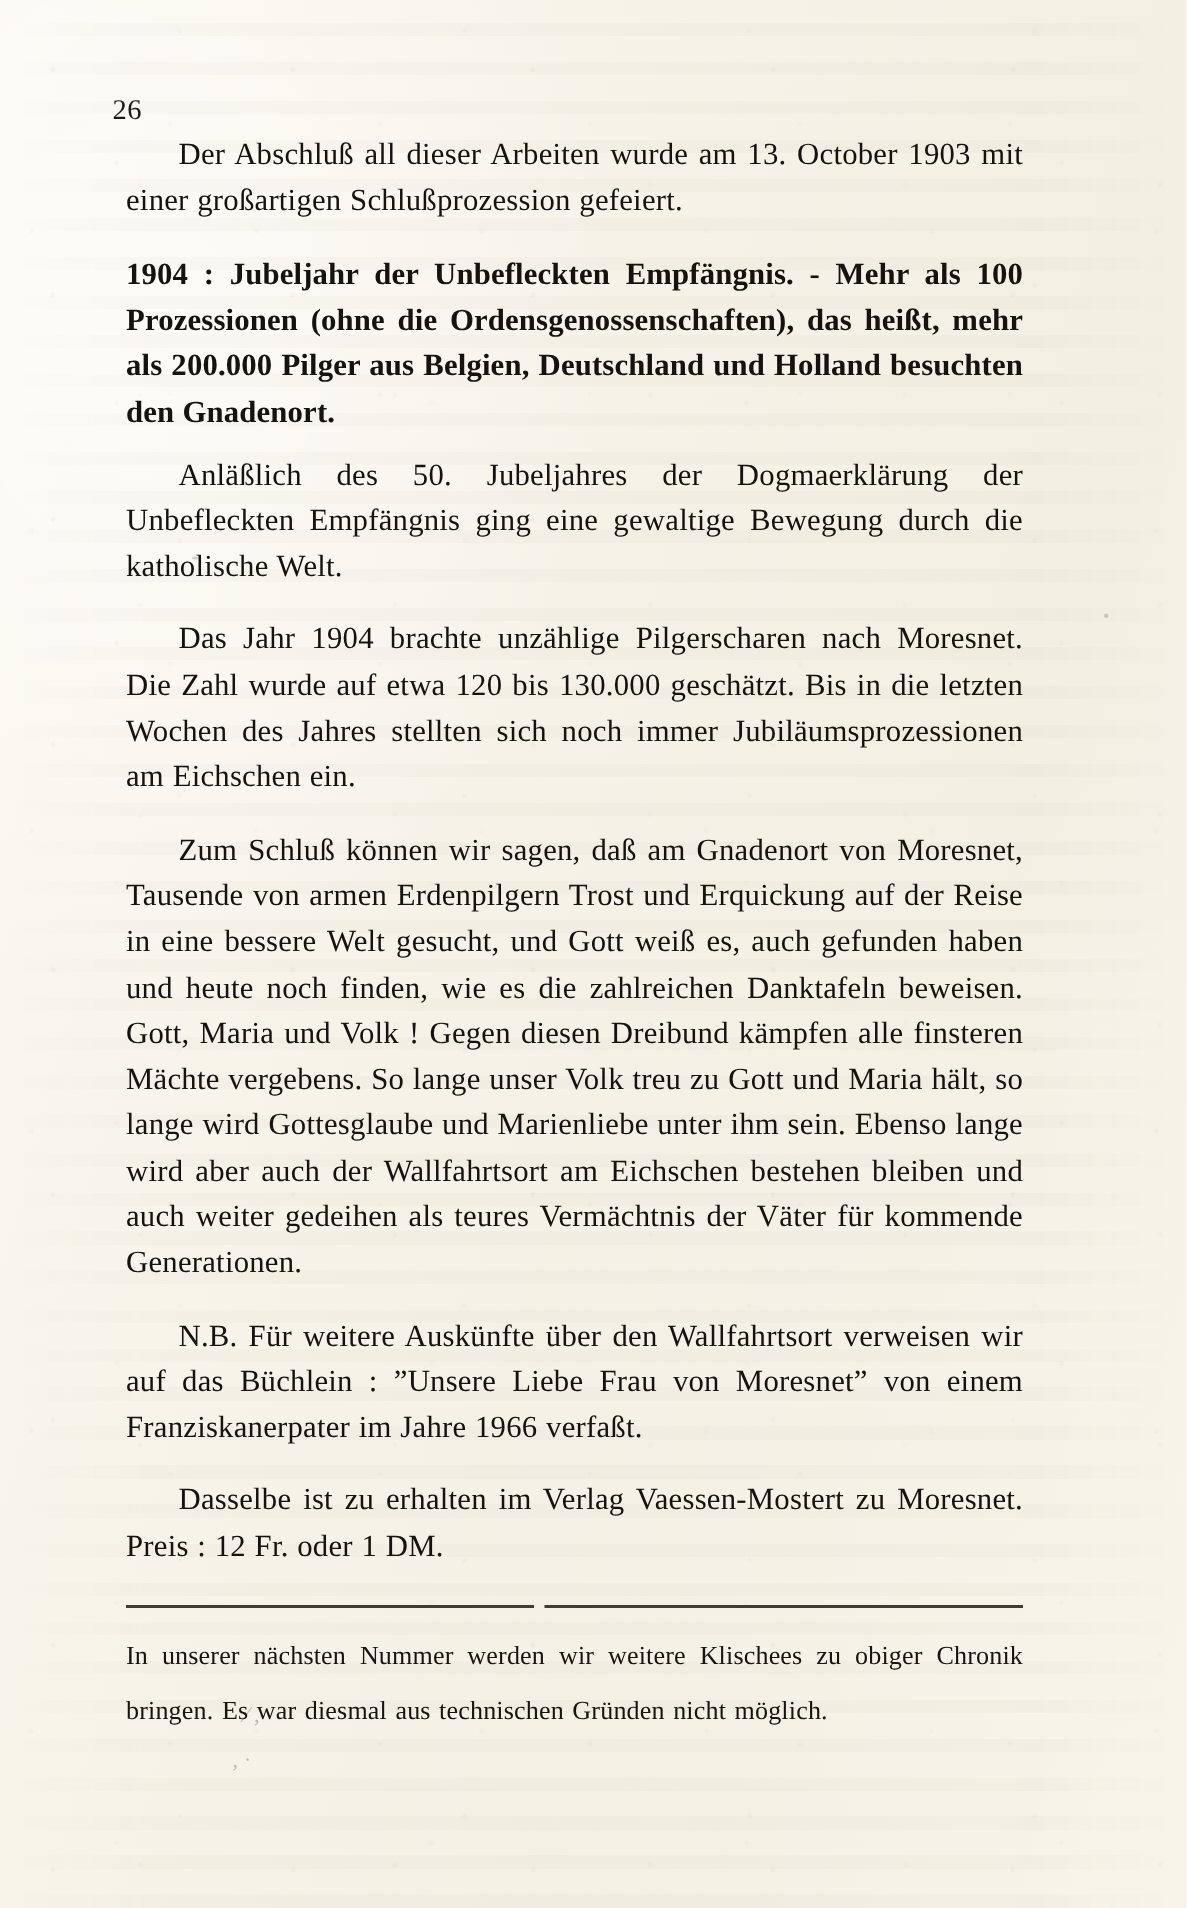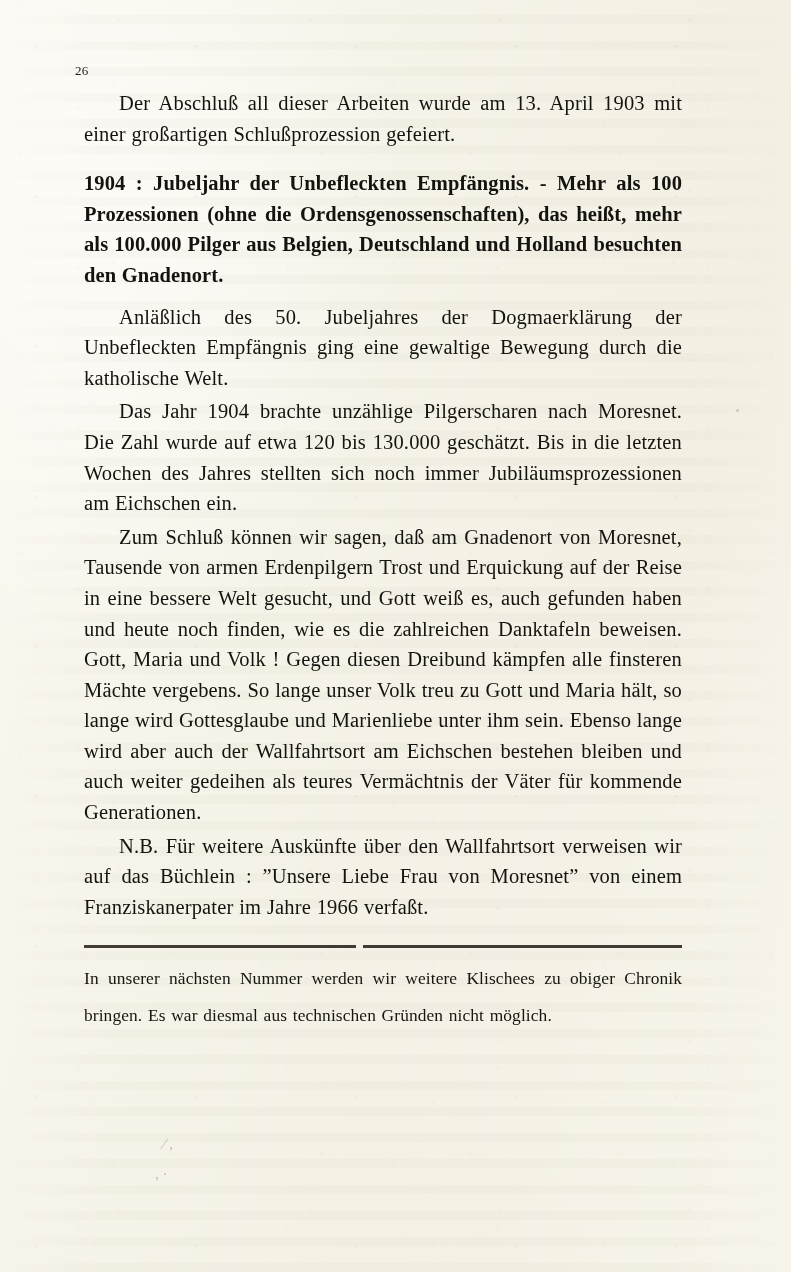--- a/index.html
+++ b/index.html
@@ -56,39 +56,39 @@
     position: absolute;
     left: 84px;
     top: 0;
     width: 598px;
   }
 
   .folio {
     position: absolute;
     left: 75px;
     top: 64px;
-    font-size: 13px;
+    font-size: 19px;
     line-height: 1;
     color: #1d1b18;
     letter-spacing: 0.3px;
   }
 
   p.para {
     margin: 0;
     color: #15130f;
     font-size: 20.5px;
     line-height: 30.6px;
     text-align: justify;
     text-justify: inter-word;
     -webkit-hyphens: none;
     hyphens: none;
     letter-spacing: 0.15px;
     word-spacing: 0.5px;
   }
-  p.para + p.para { margin-top: 3px; }
+  p.para + p.para { margin-top: 18px; }
 
   p.indent { text-indent: 35px; }
   p.bold-block {
     font-weight: bold;
     letter-spacing: 0.1px;
     word-spacing: 0.2px;
   }
 
   b.inline-bold { font-weight: normal; }
 
@@ -143,33 +143,34 @@
 
   <div class="grain"></div>
   <div class="showthrough"></div>
 
   <div class="folio">26</div>
 
   <div class="content">
 
     <div style="height:88px"></div>
 
-    <p class="para indent">Der Abschluß all dieser Arbeiten wurde am 13. April 1903 mit einer großartigen Schlußprozession gefeiert.</p>
+    <p class="para indent">Der Abschluß all dieser Arbeiten wurde am 13. October 1903 mit einer großartigen Schlußprozession gefeiert.</p>
 
-    <p class="para bold-block" style="margin-top:19px">1904 : Jubeljahr der Unbefleckten Empfängnis. - Mehr als 100 Prozessionen (ohne die Ordensgenossenschaften), das heißt, mehr als 100.000 Pilger aus Belgien, Deutschland und Holland besuchten den Gnadenort.</p>
+    <p class="para bold-block" style="margin-top:19px">1904 : Jubeljahr der Unbefleckten Empfängnis. - Mehr als 100 Prozessionen (ohne die Ordensgenossenschaften), das heißt, mehr als 200.000 Pilger aus Belgien, Deutschland und Holland besuchten den Gnadenort.</p>
 
     <p class="para indent" style="margin-top:11px">Anläßlich des 50. Jubeljahres der Dogmaerklärung der Unbefleckten Empfängnis ging eine gewaltige Bewegung durch die katholische Welt.</p>
 
     <p class="para indent">Das Jahr 1904 brachte unzählige Pilgerscharen nach Moresnet. Die Zahl wurde auf etwa 120 bis 130.000 geschätzt. Bis in die letzten Wochen des Jahres stellten sich noch immer Jubiläumsprozessionen am Eichschen ein.</p>
 
 
     <p class="para indent">Zum Schluß können wir sagen, daß am Gnadenort von Moresnet, Tausende von armen Erdenpilgern Trost und Erquickung auf der Reise in eine bessere Welt gesucht, und Gott weiß es, auch gefunden haben und heute noch finden, wie es die zahlreichen Danktafeln beweisen. Gott, Maria und Volk ! Gegen diesen Dreibund kämpfen alle finsteren Mächte vergebens. So lange unser Volk treu zu Gott und Maria hält, so lange wird Gottesglaube und Marienliebe unter ihm sein. Ebenso lange wird aber auch der Wallfahrtsort am Eichschen bestehen bleiben und auch weiter gedeihen als teures Vermächtnis der Väter für kommende Generationen.</p>
 
     <p class="para indent"><span>N.B. Für weitere Auskünfte über den Wallfahrtsort verweisen wir auf das Büchlein : </span><b class="inline-bold">”Unsere Liebe Frau von Moresnet”</b><span> von einem Franziskanerpater im Jahre 1966 verfaßt.</span></p>
 
+    <p class="para indent">Dasselbe ist zu erhalten im Verlag Vaessen-Mostert zu Moresnet. Preis : 12 Fr. oder 1 DM.</p>
 
     <div class="rule-wrap">
       <div class="rule-seg rule-left"></div>
       <div class="rule-seg rule-right"></div>
     </div>
 
     <p class="footnote">In unserer nächsten Nummer werden wir weitere Klischees zu obiger Chronik bringen. Es war diesmal aus technischen Gründen nicht möglich.</p>
 
   </div>
 

